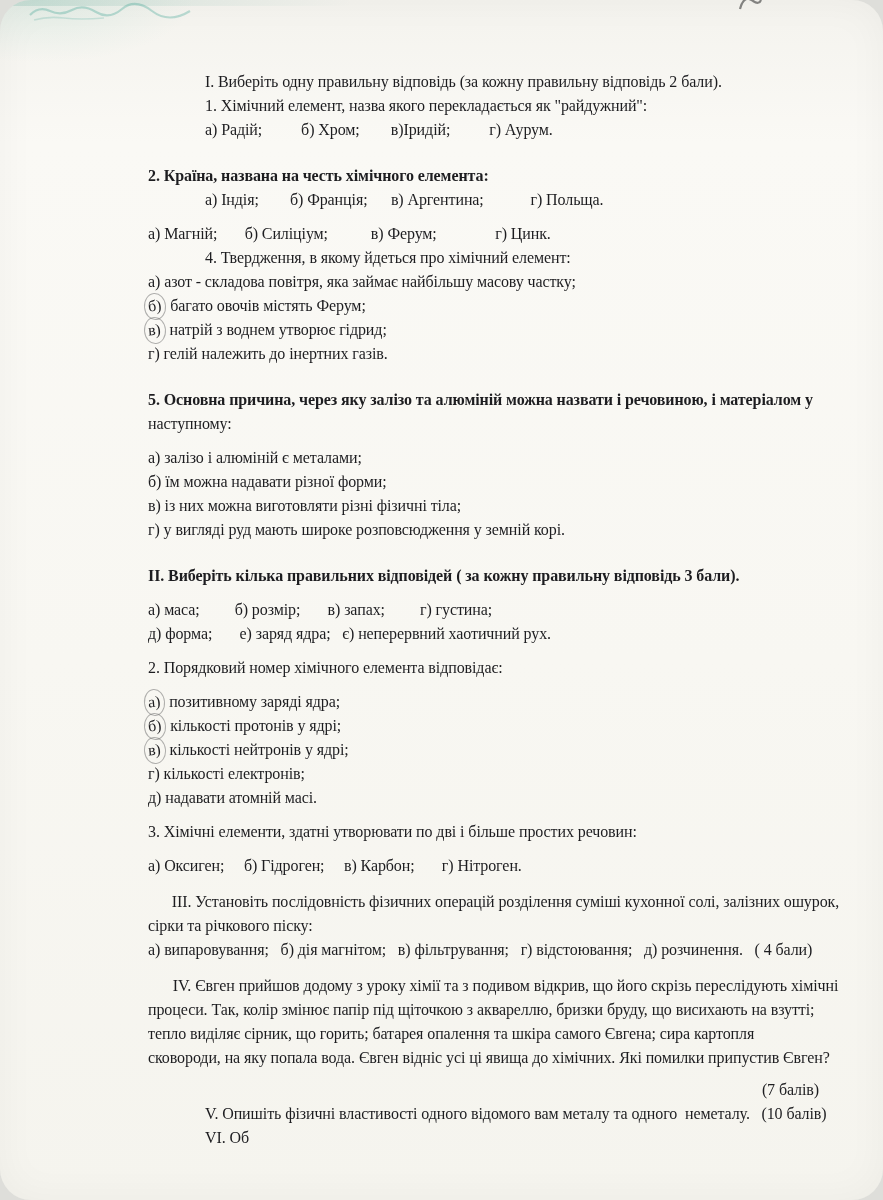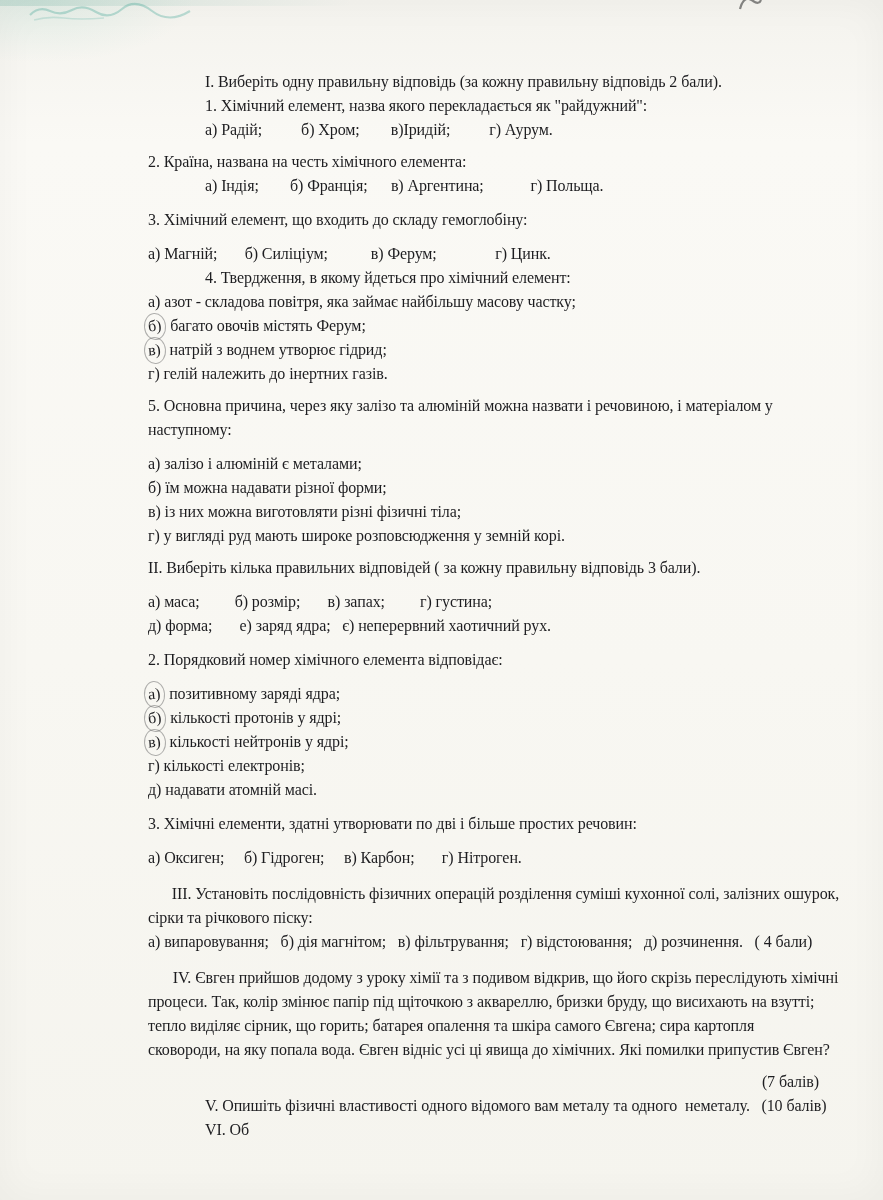--- a/index.html
+++ b/index.html
@@ -7,36 +7,37 @@
     position:relative;
     width:883px; height:1200px;
     margin:0 auto;
     overflow:hidden;
     background:
       radial-gradient(220px 90px at 40px 0px, rgba(110,190,170,.14), rgba(110,190,170,0) 70%),
       linear-gradient(180deg, #f4f3ee 0%, #faf9f5 12%, #f8f7f2 55%, #f5f4ee 100%);
     box-shadow: inset 0 0 40px rgba(0,0,0,.04);
     color:#1d1d20;
     font-family:"Liberation Serif","DejaVu Serif",serif;
+    border-radius:31px;
   }
   .content {
     position:absolute; top:0; left:0; right:0;
     padding:70px 20px 0 148px;
   }
   .line {
     font-size:16px;
     line-height:24px;
     white-space:pre-wrap;
     letter-spacing:-0.1px;
   }
   .ind { margin-left:57px; }
   .g8  { margin-top:8px; }
   .g10 { margin-top:10px; }
   .g12 { margin-top:12px;text-align:center; }
-  .g14 { margin-top:8px; }
+  .g14 { margin-top:22px;font-weight:bold; }
   .right { text-align:right; padding-right:44px; }
   .circ {
     display:inline-block;
     border:1.5px solid rgba(115,115,115,.55);
     border-radius:50%;
     padding:0 4px 1px 3px;
     margin:-2px 0 -2px -4px;
     transform:rotate(-5deg);
   }
   .artifact-tl { position:absolute; top:2px; left:26px; opacity:.55; }
@@ -68,21 +69,20 @@
 
   <div class="content">
 
     <div class="line ind">І. Виберіть одну правильну відповідь (за кожну правильну відповідь 2 бали).</div>
     <div class="line ind">1. Хімічний елемент, назва якого перекладається як "райдужний":</div>
     <div class="line ind">а) Радій;          б) Хром;        в)Іридій;          г) Аурум.</div>
 
     <div class="line g14">2. Країна, названа на честь хімічного елемента:</div>
     <div class="line ind">а) Індія;        б) Франція;      в) Аргентина;            г) Польща.</div>
 
-    <div class="line g10">3. Хімічний елемент, що входить до складу гемоглобіну:</div>
     <div class="line g10">а) Магній;       б) Силіціум;           в) Ферум;               г) Цинк.</div>
 
     <div class="line ind">4. Твердження, в якому йдеться про хімічний елемент:</div>
     <div class="line">а) азот - складова повітря, яка займає найбільшу масову частку;</div>
     <div class="line"><span class="circ">б)</span><span> багато овочів містять Ферум;</span></div>
     <div class="line"><span class="circ">в)</span><span> натрій з воднем утворює гідрид;</span></div>
     <div class="line">г) гелій належить до інертних газів.</div>
 
     <div class="line g14">5. Основна причина, через яку залізо та алюміній можна назвати і речовиною, і матеріалом у</div>
     <div class="line">наступному:</div>

